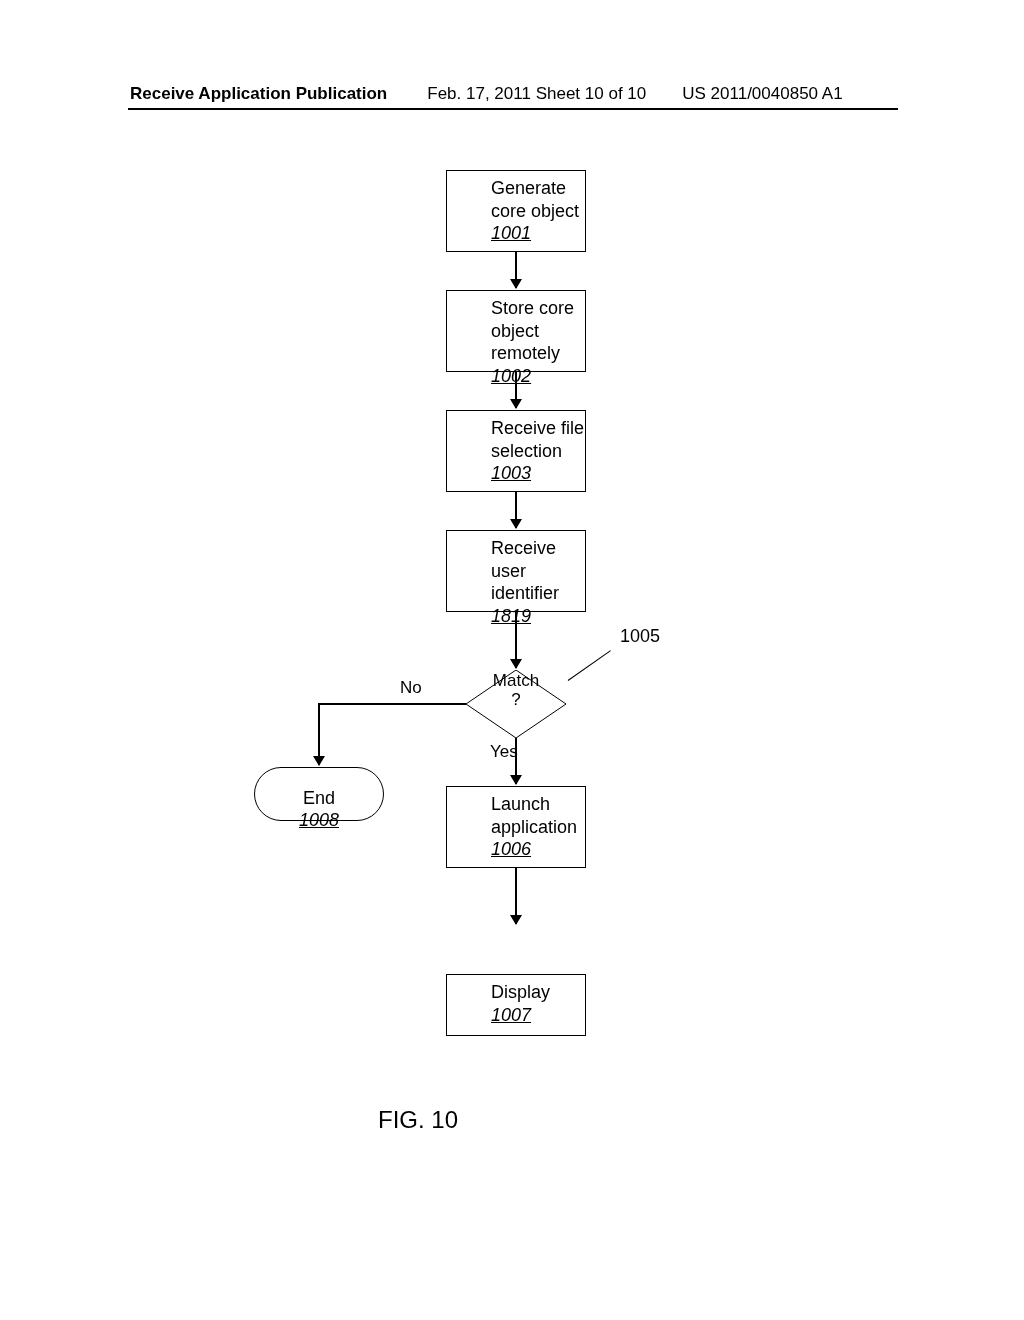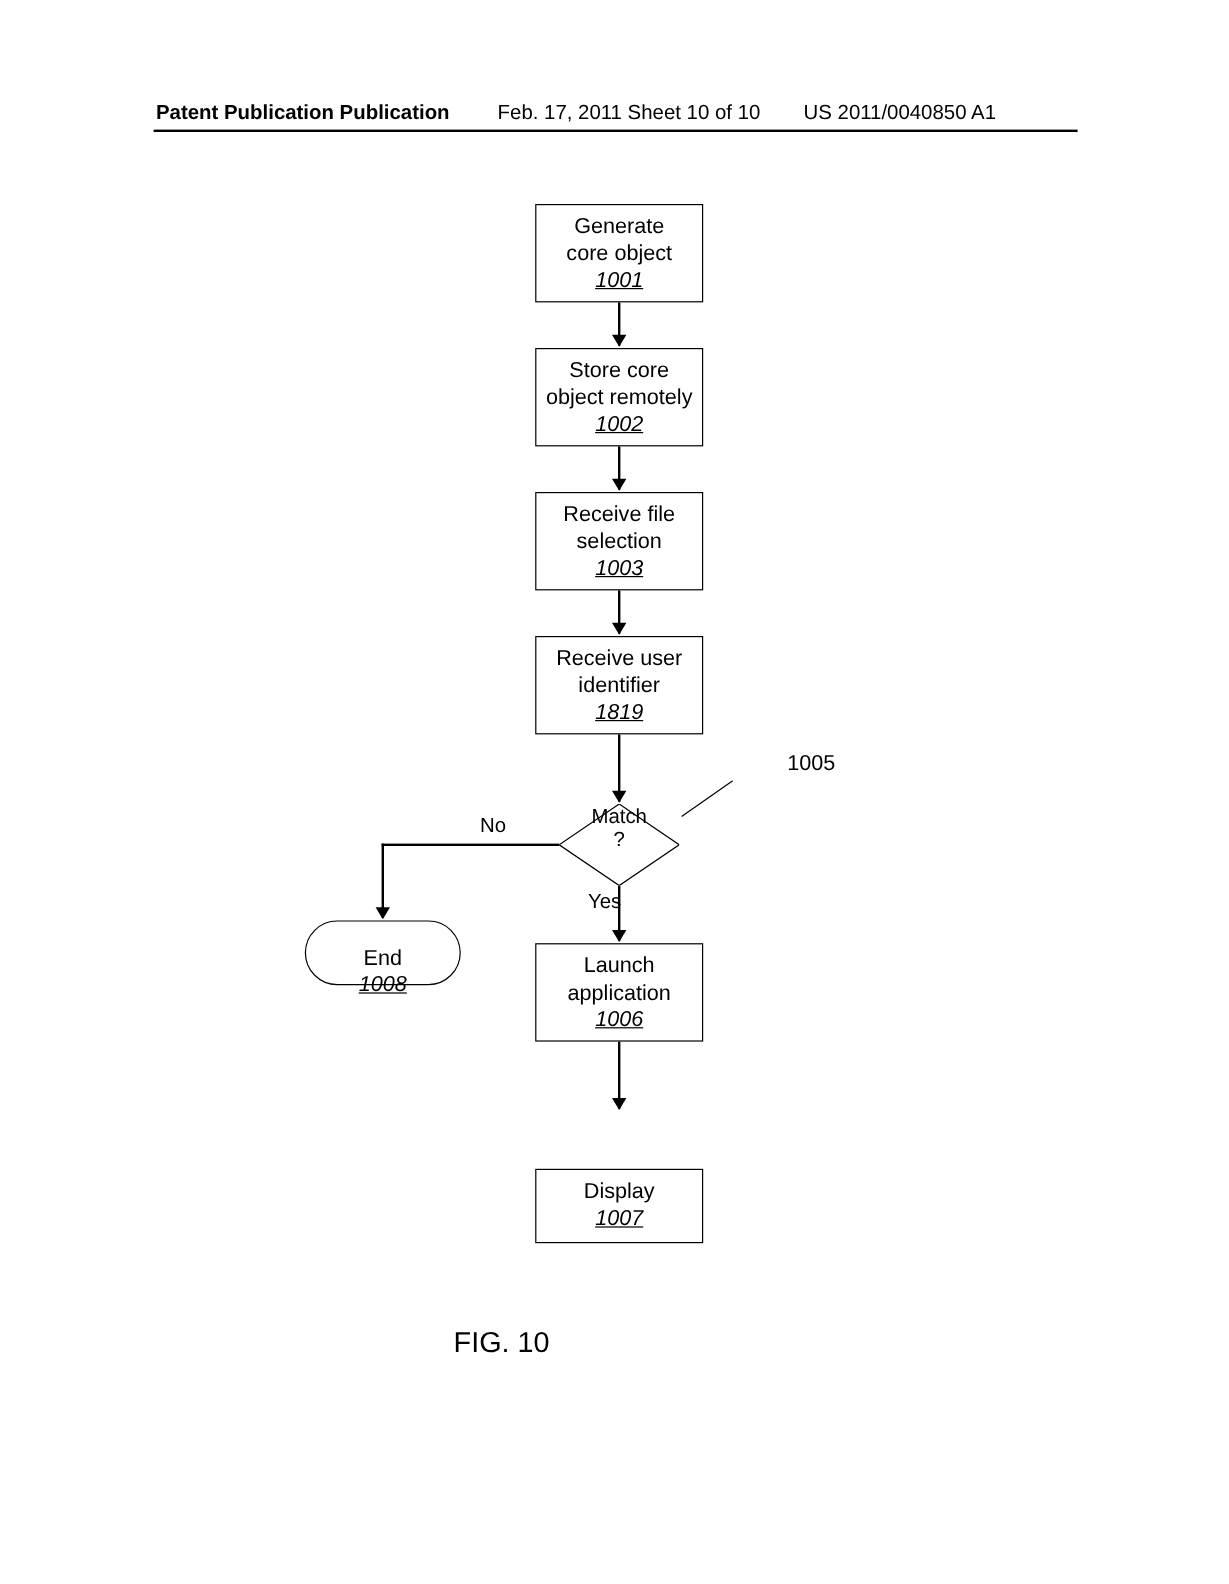--- a/index.html
+++ b/index.html
@@ -26,25 +26,25 @@
     position: absolute;
     top: 108px;
     left: 128px;
     width: 770px;
     border-top: 2px solid #000;
   }
 
   .flow-box {
     position: absolute;
     border: 1px solid #000;
-    text-align: center;
     font-size: 18px;
     line-height: 1.25;
     padding-top: 6px;
     background: #fff;
+    padding-left: 44px;
   }
   .flow-box.w1 { width: 140px; height: 82px; }
   .flow-box.w2 { width: 140px; height: 62px; }
 
   .arrow {
     position: absolute;
     width: 2px;
     background: #000;
   }
   .arrow::after {
@@ -113,21 +113,21 @@
     border-top: 1px solid #000;
     transform-origin: left center;
   }
 
   .underline { text-decoration: underline; font-style: italic; }
 </style>
 </head>
 <body>
 
 <div class="page-header">
-  <span class="left">Patent Publication Publication</span>
+  <span class="left">Receive Application Publication</span>
   <span class="mid">Feb. 17, 2011  Sheet 10 of 10</span>
   <span class="right">US 2011/0040850 A1</span>
 </div>
 <div class="header-rule"></div>
 
 <div class="flow-box w1" style="left:446px; top:170px;">
   <span>Generate</span><br>
   <span>core object</span><br>
   <span class="underline">1001</span>
 </div>
@@ -157,21 +157,21 @@
 <div class="diamond" style="left:466px; top:670px;">
   <svg width="100" height="68" viewBox="0 0 100 68">
     <polygon points="50,0 100,34 50,68 0,34" fill="#fff" stroke="#000" stroke-width="1"></polygon>
   </svg>
   <div class="dtext">
     <span>Match</span><br>
     <span>?</span>
   </div>
 </div>
 
-<span class="ref-callout" style="left:620px; top:626px;margin-left:36px;">1005</span>
+<span class="ref-callout" style="left:620px; top:626px;">1005</span>
 <div class="callout-line" style="left:568px; top:680px; width:52px; transform: rotate(-35deg);"></div>
 
 <span class="label" style="left:490px; top:742px;">Yes</span>
 <div class="arrow" style="left:515px; top:738px; height:46px;"></div>
 
 <span class="label" style="left:400px; top:678px;">No</span>
 <div class="harrow" style="left:318px; top:703px; width:148px;"></div>
 <div class="arrow" style="left:318px; top:703px; height:62px;"></div>
 
 <div class="terminator" style="left:254px; top:767px;">

